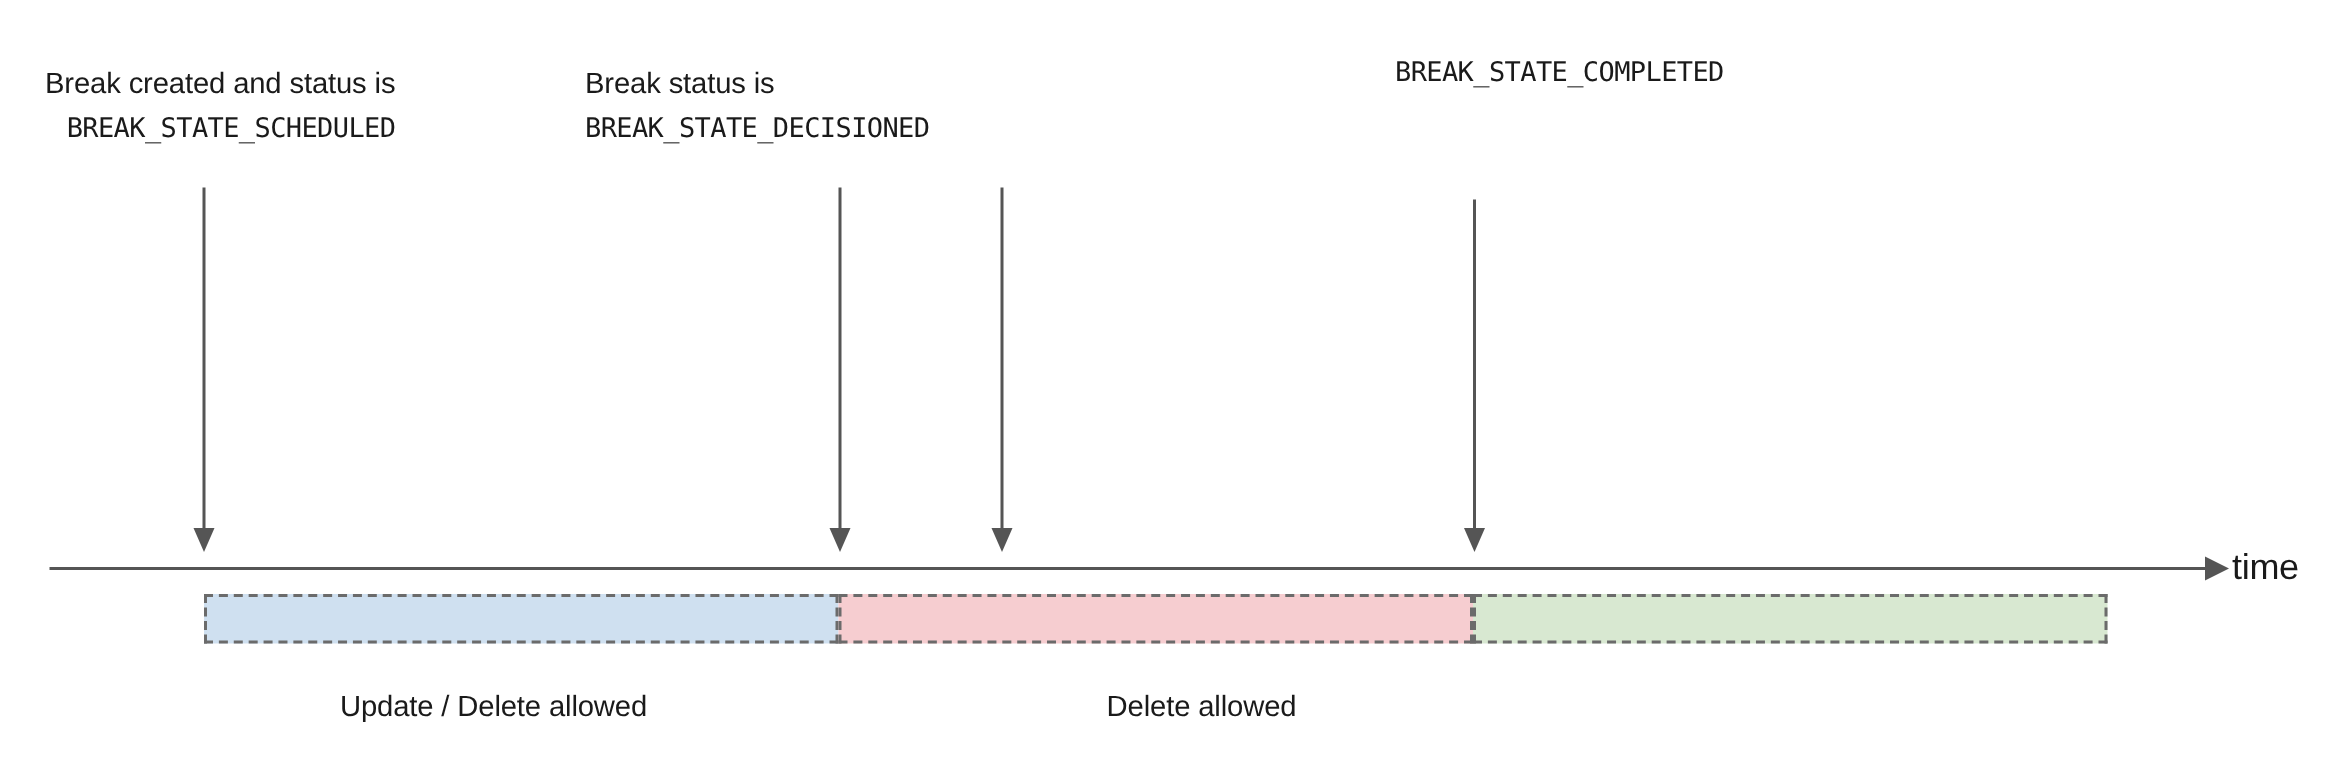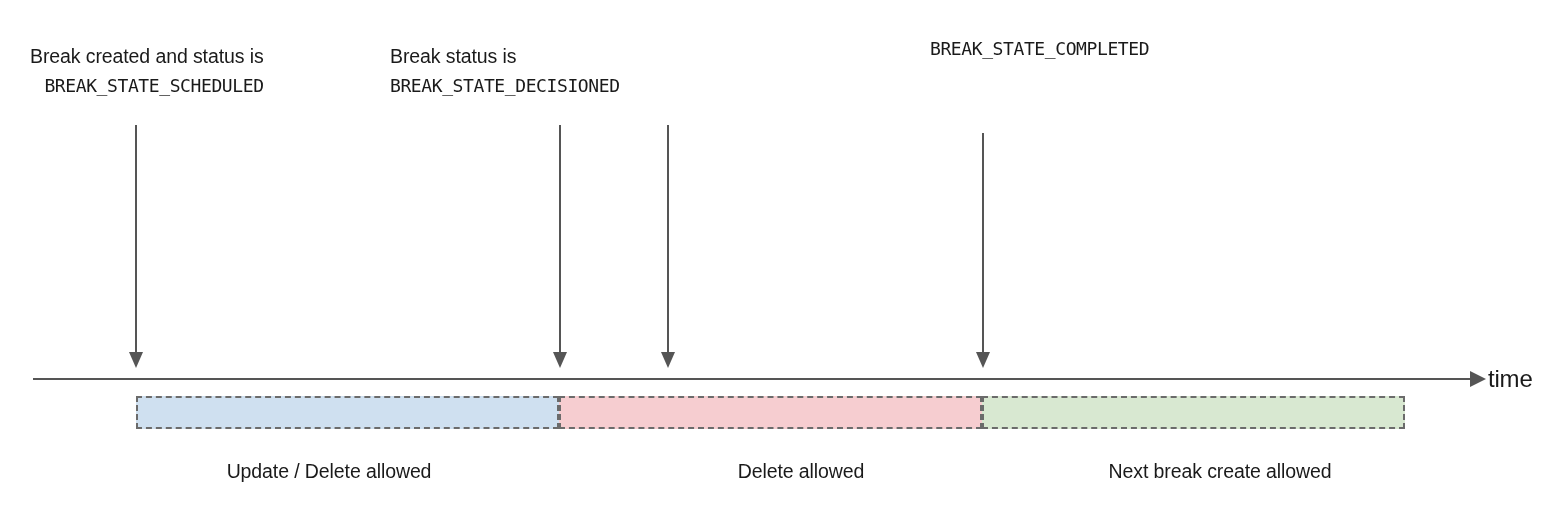--- a/index.html
+++ b/index.html
@@ -132,15 +132,14 @@
   <div id="axis-line" style="left: 33px; top: 378px; width: 1437px; background: rgb(85, 85, 85);"></div>
   <div id="axis-head" style="left: 1470px; top: 371px; border-left-color: rgb(85, 85, 85);"></div>
   <div id="axis-label" style="left: 1488px; top: 365px; color: rgb(26, 26, 26);">time</div>
 
   <div class="bar" id="bar-0" style="left: 136px; top: 396px; width: 423px; background: rgb(207, 224, 240); border-color: rgb(107, 107, 107);"></div>
   <div class="bar" id="bar-1" style="left: 559px; top: 396px; width: 423px; background: rgb(246, 205, 208); border-color: rgb(107, 107, 107);"></div>
   <div class="bar" id="bar-2" style="left: 982px; top: 396px; width: 423px; background: rgb(216, 232, 209); border-color: rgb(107, 107, 107);"></div>
 
   <div class="caption" id="caption-0" style="top: 460px; left: 329px; width: auto; text-align: center; transform: translateX(-50%); color: rgb(26, 26, 26);">Update / Delete allowed</div>
   <div class="caption" id="caption-1" style="top: 460px; left: 777px; width: auto; text-align: left; transform: translateX(-50%); color: rgb(26, 26, 26); margin-left: 24px;">Delete allowed</div>
-  <div class="caption" id="caption-2" style="top: 460px; left: 1220px; width: auto; text-align: left; transform: translateX(-50%); color: rgb(26, 26, 26);">Next break create allowed</div>
 
 </div>
 
 </body></html>

